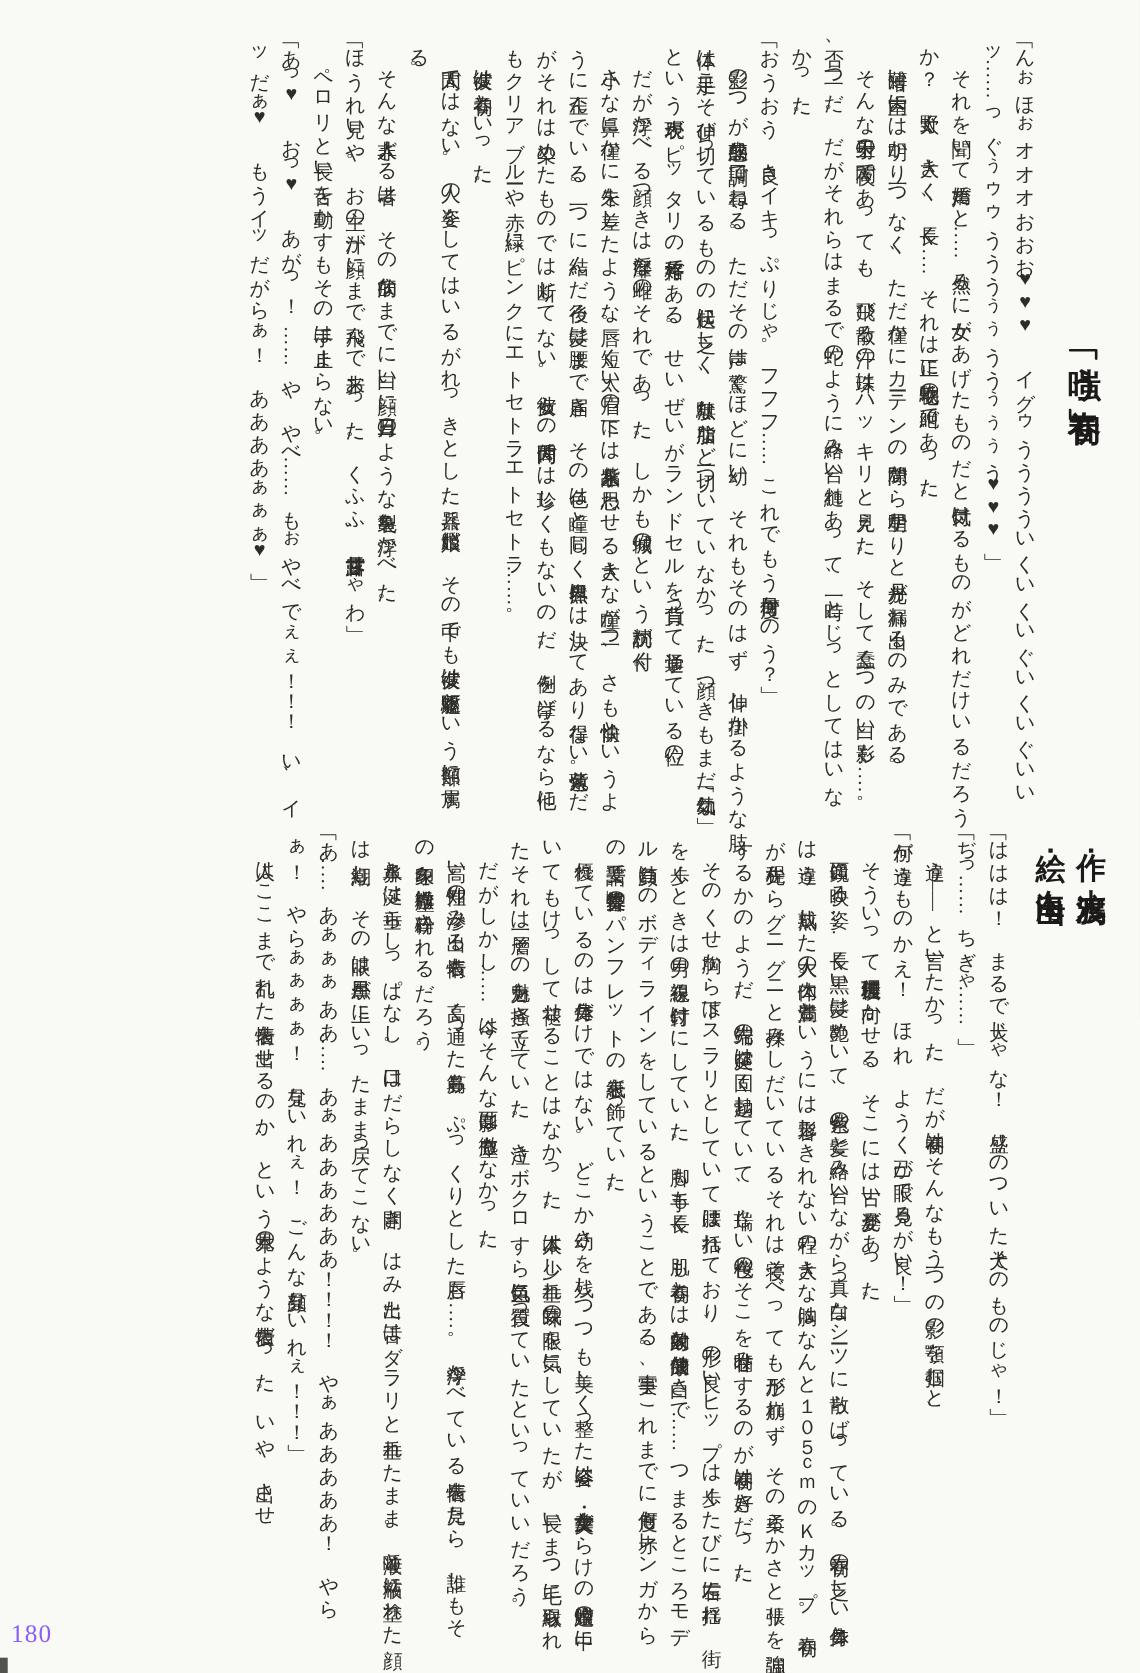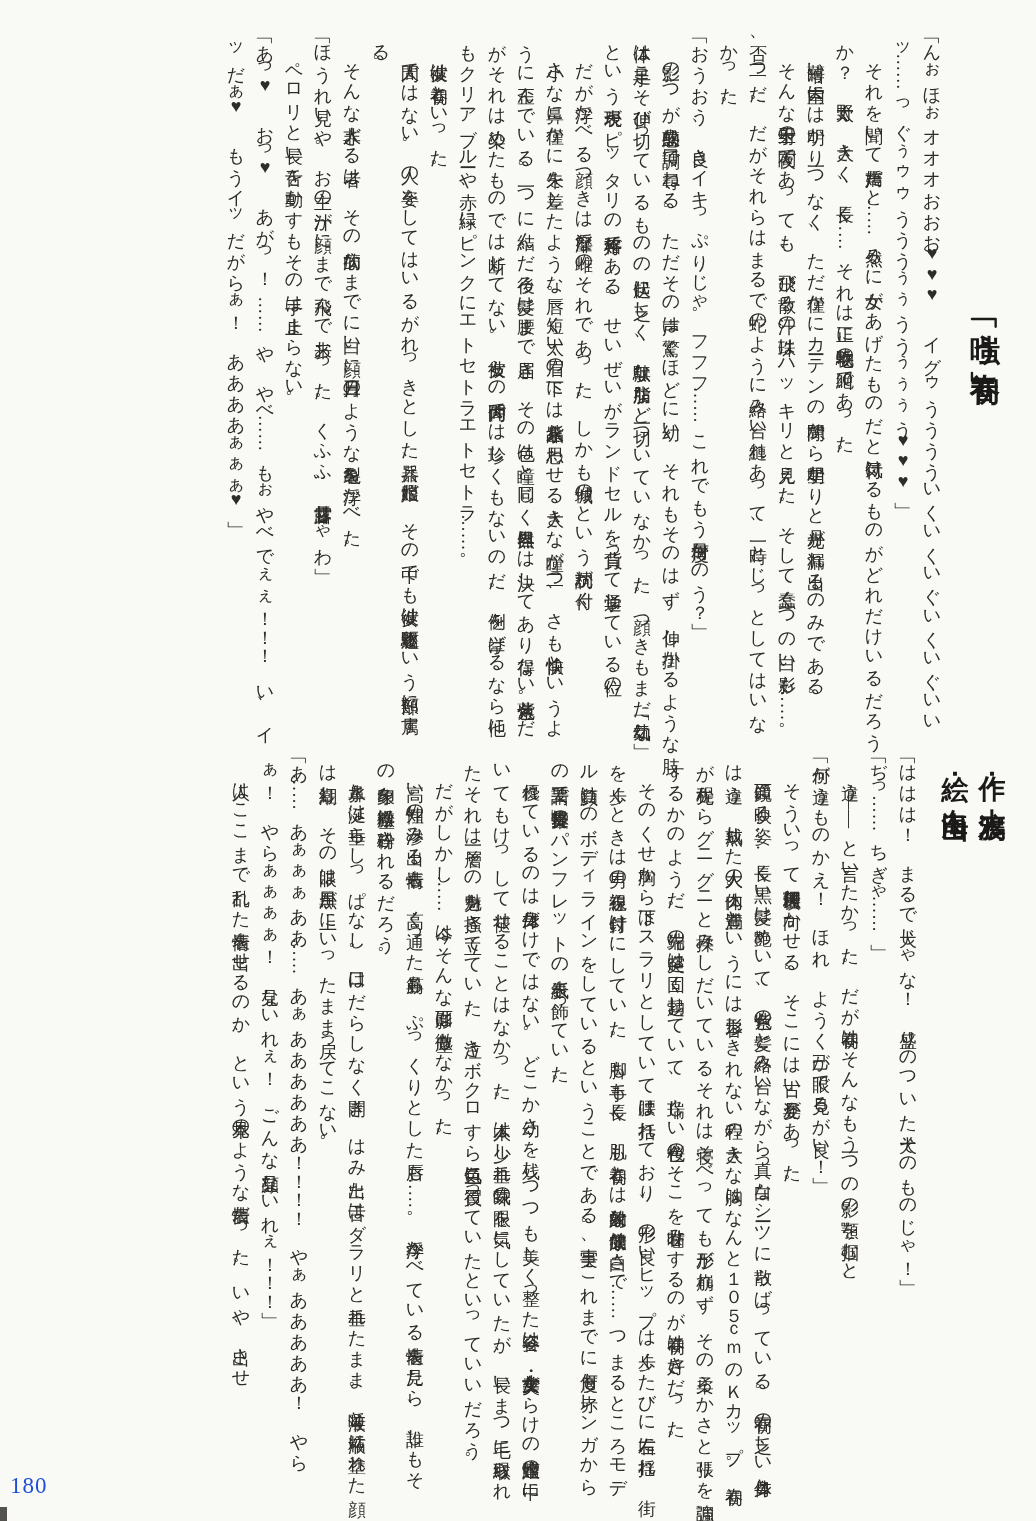--- a/index.html
+++ b/index.html
@@ -54,21 +54,21 @@
     line-height: 29px;
     letter-spacing: 0.5px;
   }
   .body-text p.ind { text-indent: 1em; }
 
   .page-number {
     position: absolute;
     left: 10px; bottom: 22px;
     writing-mode: horizontal-tb;
     font-size: 23px;
-    color: #1d4ed8;
+    color: #8b5cf6;
     letter-spacing: 1px;
   }
   .scan-smudge {
     position: absolute;
     left: 0; bottom: 0;
     width: 7px; height: 14px;
     background: #2a2826;
     opacity: .8;
   }
 </style>

